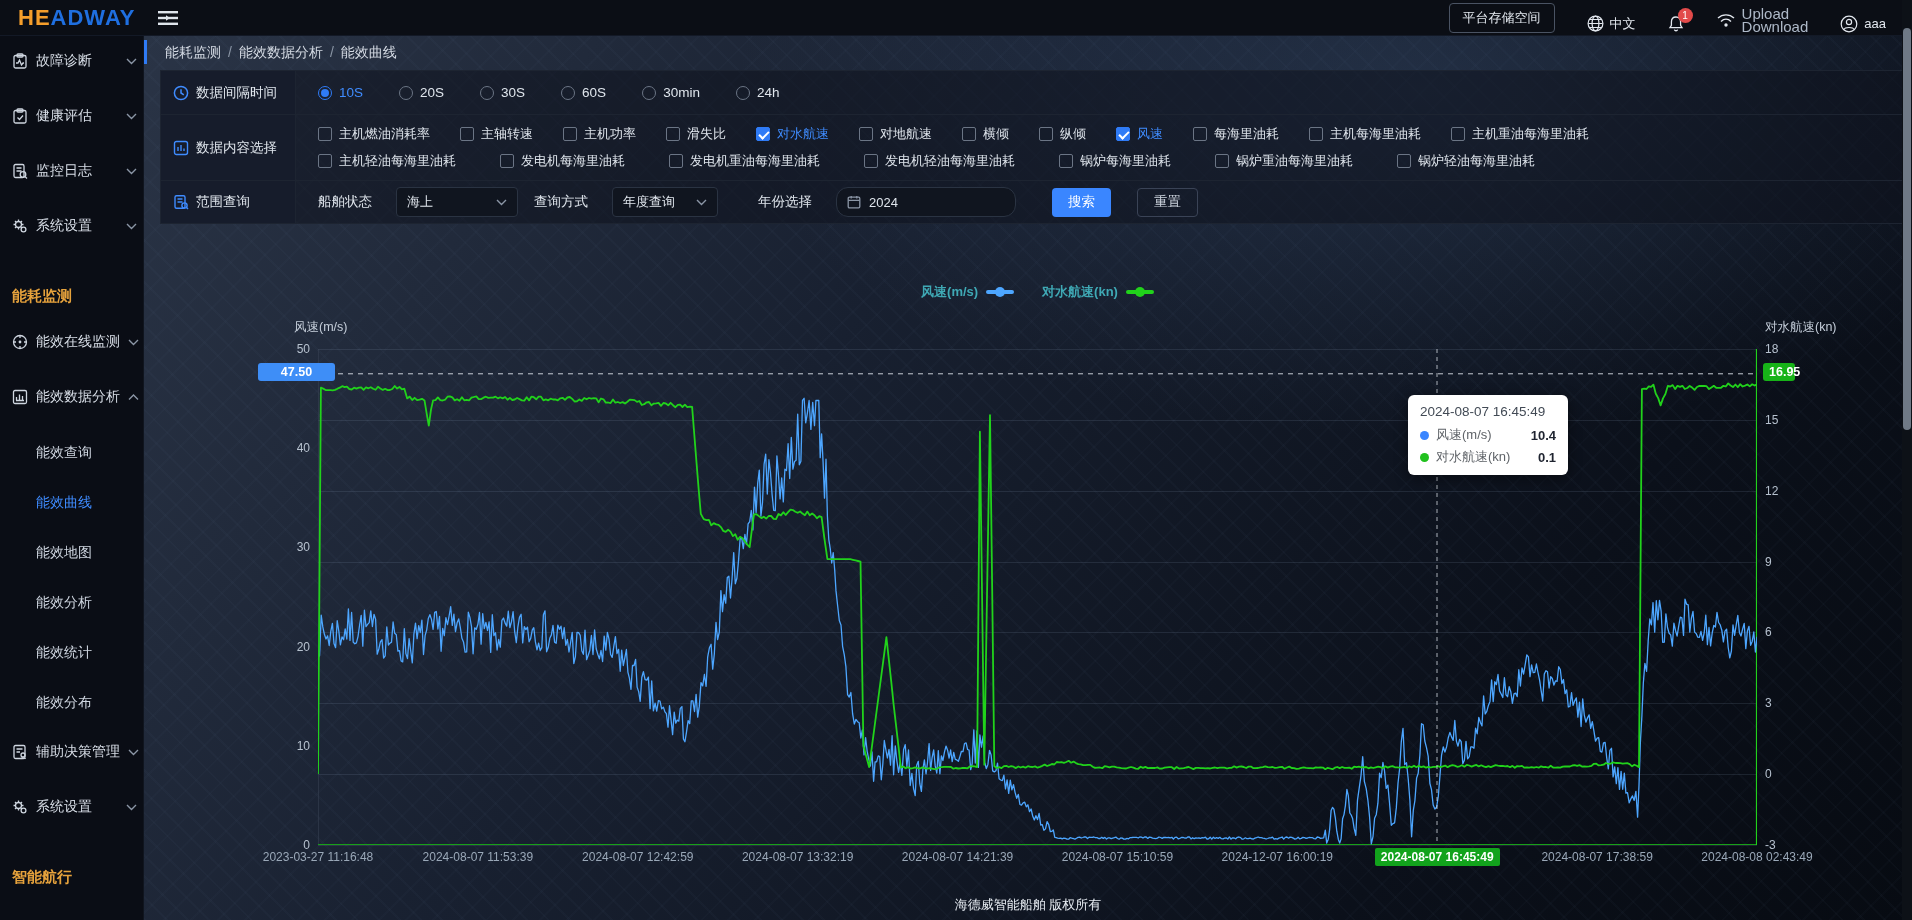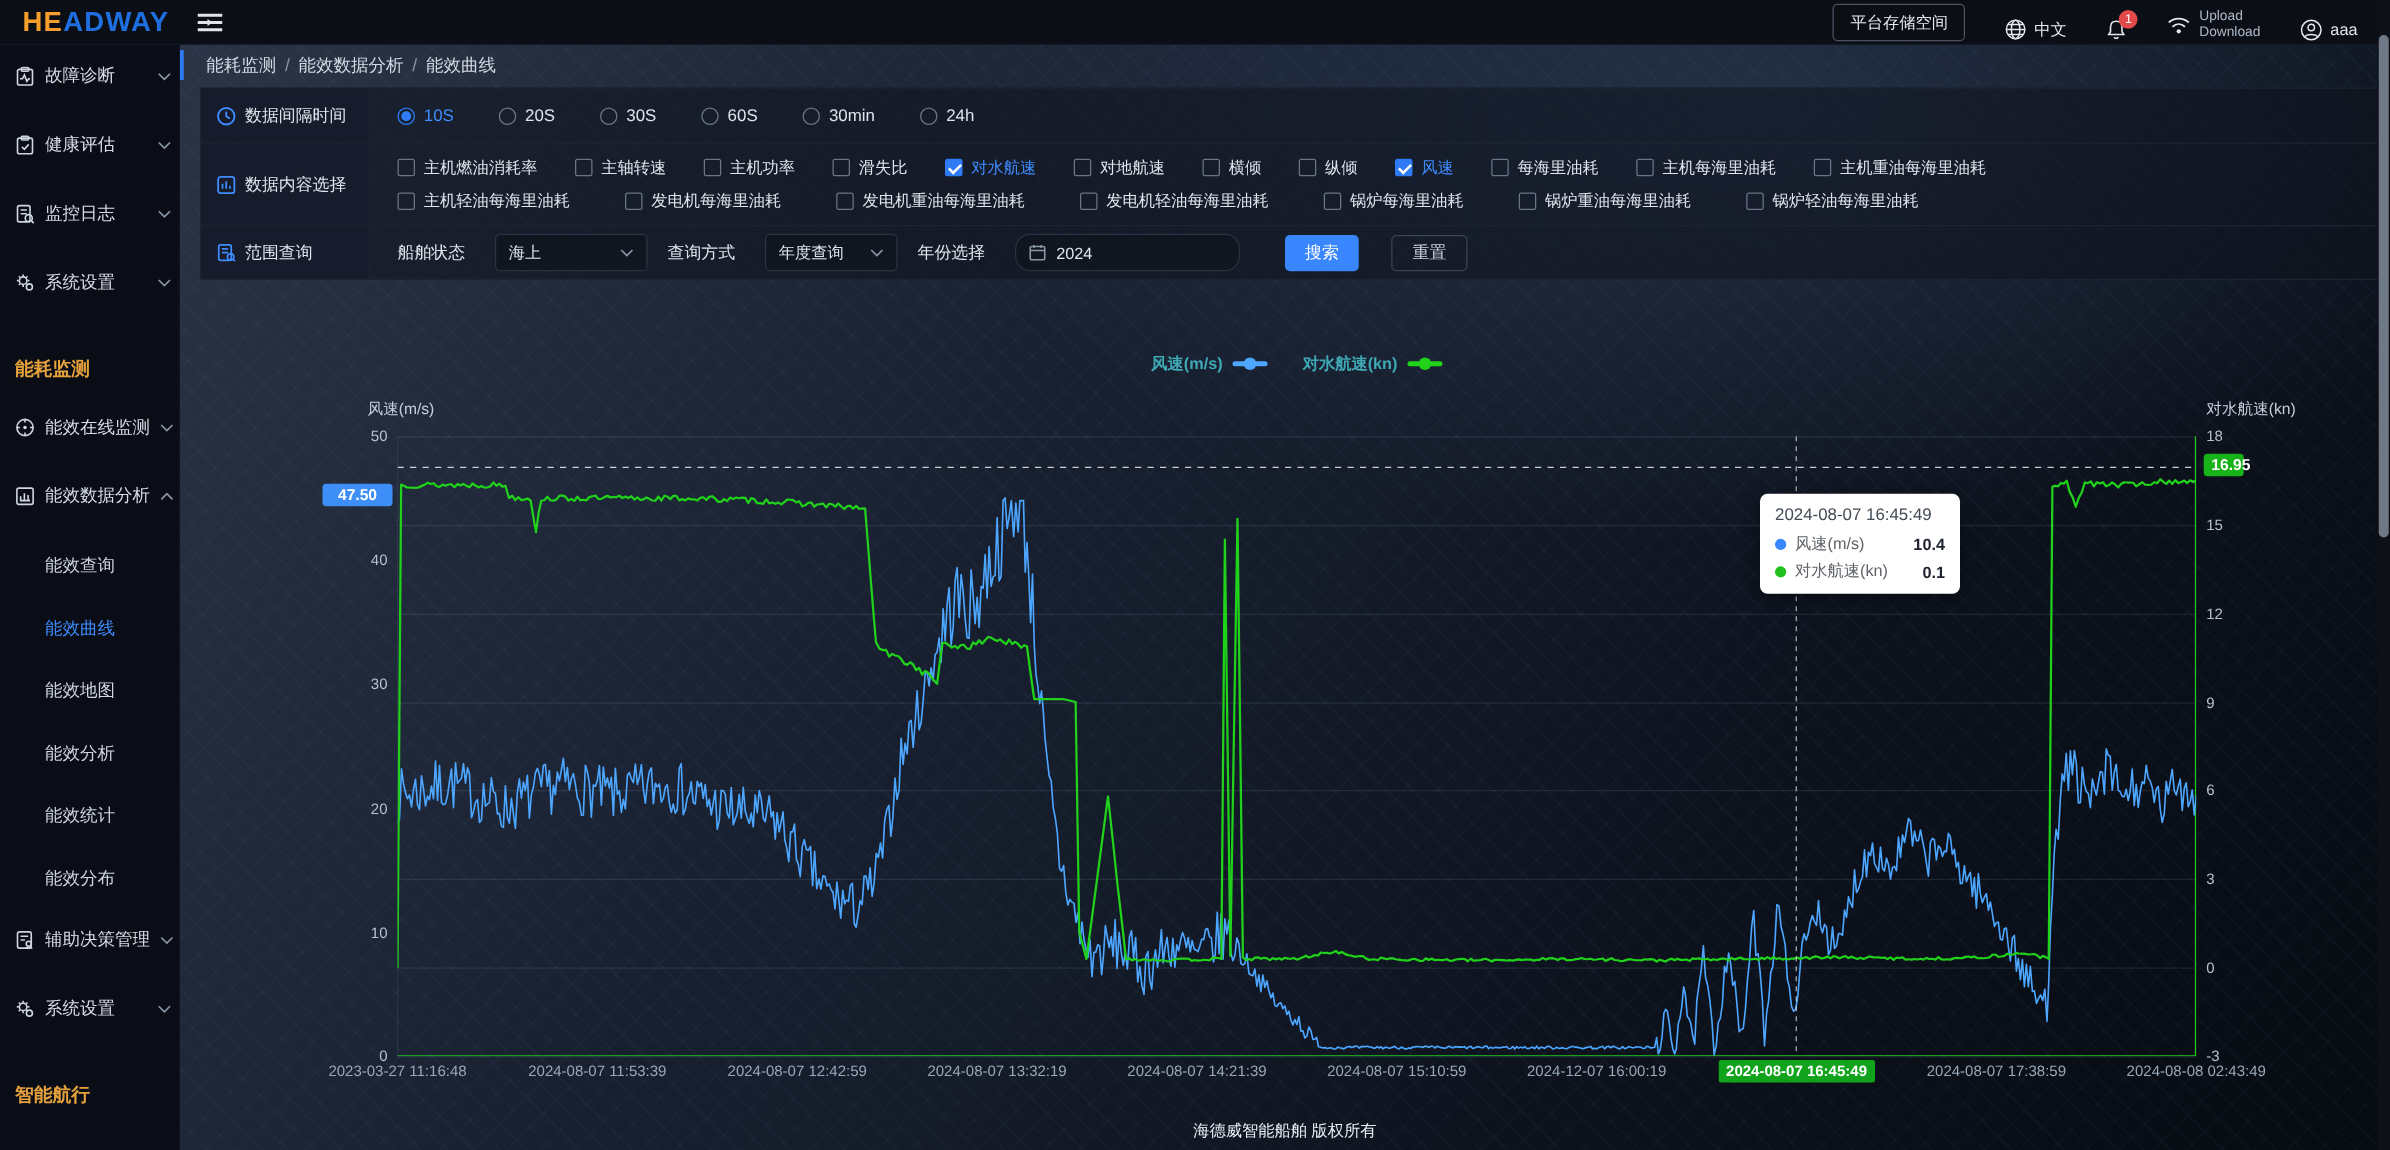--- a/index.html
+++ b/index.html
@@ -8,21 +8,21 @@
   .hdr { position:absolute; left:0; top:0; width:1912px; height:36px; background:#0b0e15;
     border-bottom:1px solid #131926; display:flex; align-items:center; z-index:30; }
   .logo { width:144px; padding-left:18px; font-size:22px; font-weight:bold; 
     letter-spacing:1px; white-space:nowrap; }
   .logo .lo { color:#f59e2b; } .logo .lb { color:#1f6fe0; }
   .hamb { margin-left:14px; cursor:pointer; display:flex; align-items:center; }
   .hdr-right { margin-left:auto; display:flex; align-items:flex-end; gap:32px; padding-right:26px; }
   .stor-btn { border:1px solid #4a5363; border-radius:4px; color:#e3e8ef; font-size:13px;
     padding:5px 13px; background:transparent; cursor:pointer; }
   .hitem { display:flex; align-items:center; gap:6px; color:#e3e8ef; font-size:13px; cursor:pointer; }
-  .updown { font-size:11px; color:#aeb9c8; line-height:13px; }
+  .updown { font-size:15px; color:#aeb9c8; line-height:13px; }
   .bell-wrap { position:relative; }
   .badge-red { position:absolute; top:-7px; left:10px; background:#e24a4a; color:#fff; font-size:10px;
     min-width:15px; height:15px; border-radius:8px; text-align:center; line-height:15px; padding:0 3px; }
   .sidebar { position:absolute; left:0; top:36px; width:144px; height:884px; background:#0a0d15;
     border-right:1px solid #10151f; z-index:20; padding-top:10px; }
   .sb-item { display:flex; align-items:center; gap:8px; color:#d7dde6; font-size:14px;
     padding:0 6px 0 12px; height:30px; margin-bottom:25px; cursor:pointer; white-space:nowrap; }
   .sb-item .lbl { flex:0 0 auto; }
   .sb-item .chev { margin-left:auto; }
   .sb-section { color:#e6a23c; font-size:15px; font-weight:bold; padding-left:12px; height:30px;
@@ -469,21 +469,21 @@
         </div>
         <span class="fld-lbl" style="margin-left:4px;">查询方式</span>
         <div class="select" style="width:106px;">
           <span>年度查询</span>
           <span class="chev">
               <svg class="ic" width="11" height="7" viewBox="0 0 11 7">
                 <polyline points="1,1 5.5,5.5 10,1" fill="none" stroke="#8b96a6" stroke-width="1.4"></polyline>
               </svg>
             </span>
         </div>
-        <span class="fld-lbl" style="margin-left:4px;">年份选择</span>
+        <span class="fld-lbl" style="margin-left:28px;">年份选择</span>
         <div class="datebox">
           <span>
               <svg class="ic" width="14" height="14" viewBox="0 0 14 14">
                 <g fill="none" stroke="#8b96a6" stroke-width="1.3">
                   <rect x="1.2" y="2.2" width="11.6" height="10.6" rx="1.2"></rect>
                   <path d="M1.2 5.4 H12.8 M4.2 1 V3.4 M9.8 1 V3.4"></path>
                 </g>
               </svg>
             </span>
           <span>2024</span>
@@ -543,21 +543,21 @@
   <svg class="plot" id="plotSvg" width="1439" height="496" viewBox="0 0 1439 496">
       <line x1="0" y1="0" x2="0" y2="496" stroke="#3a4556" stroke-width="1"></line>
       <line x1="0" y1="495.5" x2="1439" y2="495.5" stroke="#18a018" stroke-width="1.2"></line>
       <line x1="1438.5" y1="0" x2="1438.5" y2="496" stroke="#21d21b" stroke-width="1.2"></line>
       <line x1="0" y1="24.8" x2="1439" y2="24.8" stroke="#e8eef5" stroke-width="1" stroke-dasharray="5 5" opacity="0.85"></line>
       <polyline points="0.0,309.0 1.6,306.4 3.2,266.1 4.8,277.9 6.4,285.3 8.0,290.0 9.6,286.9 11.2,296.5 12.8,282.4 14.4,274.3 16.0,294.6 17.6,298.7 19.2,271.7 20.8,282.1 22.4,295.8 24.0,287.9 25.6,290.8 27.2,279.9 28.8,290.0 30.4,259.8 32.0,291.4 33.6,263.5 35.2,293.1 36.8,294.8 38.4,293.9 40.0,287.6 41.6,276.0 43.2,266.3 44.8,297.1 46.4,261.2 48.0,277.6 49.6,275.4 51.2,273.6 52.8,261.8 54.4,277.5 56.0,265.3 57.6,270.1 59.2,305.2 60.8,300.0 62.4,292.8 64.0,290.6 65.6,309.0 67.2,306.8 68.8,277.8 70.4,296.0 71.9,294.2 73.5,293.1 75.1,273.0 76.7,284.3 78.3,285.7 79.9,302.1 81.5,301.7 83.1,311.9 84.7,312.9 86.3,279.6 87.9,304.6 89.5,309.6 91.1,289.6 92.7,301.8 94.3,313.8 95.9,285.1 97.5,274.1 99.1,289.6 100.7,276.7 102.3,283.5 103.9,271.2 105.5,305.5 107.1,286.7 108.7,280.8 110.3,269.5 111.9,265.7 113.5,270.4 115.1,280.3 116.7,263.4 118.3,262.5 119.9,280.0 121.5,267.5 123.1,302.3 124.7,279.3 126.3,286.7 127.9,268.7 129.5,275.6 131.1,267.0 132.7,257.7 134.3,276.4 135.9,265.1 137.5,282.7 139.1,273.8 140.7,269.9 142.3,278.4 143.9,289.3 145.5,292.9 147.1,303.2 148.7,302.9 150.3,263.2 151.9,268.4 153.5,277.6 155.1,304.8 156.7,278.8 158.3,280.2 159.9,275.3 161.5,263.5 163.1,295.2 164.7,264.6 166.3,279.7 167.9,273.3 169.5,281.5 171.1,272.9 172.7,303.4 174.3,265.7 175.9,286.6 177.5,283.7 179.1,301.0 180.7,290.4 182.3,298.1 183.9,271.4 185.5,269.0 187.1,274.1 188.7,277.1 190.3,262.2 191.9,278.5 193.5,272.6 195.1,262.7 196.7,282.6 198.3,293.6 199.9,277.8 201.5,268.2 203.1,265.3 204.7,293.9 206.3,277.6 207.9,280.6 209.5,278.1 211.1,292.8 212.7,289.4 214.3,280.8 215.8,278.7 217.4,292.9 219.0,300.9 220.6,294.2 222.2,301.5 223.8,298.6 225.4,265.7 227.0,261.8 228.6,302.8 230.2,298.6 231.8,289.3 233.4,285.9 235.0,276.4 236.6,293.1 238.2,294.2 239.8,276.1 241.4,280.3 243.0,277.2 244.6,289.7 246.2,278.7 247.8,296.3 249.4,290.5 251.0,303.0 252.6,293.5 254.2,283.3 255.8,314.5 257.4,307.7 259.0,283.3 260.6,283.7 262.2,286.3 263.8,301.8 265.4,305.3 267.0,281.1 268.6,310.7 270.2,306.2 271.8,301.5 273.4,286.5 275.0,305.5 276.6,280.9 278.2,299.8 279.8,305.2 281.4,309.8 283.0,301.5 284.6,312.5 286.2,287.1 287.8,301.1 289.4,283.4 291.0,290.1 292.6,305.5 294.2,308.4 295.8,297.4 297.4,287.6 299.0,304.6 300.6,300.3 302.2,322.3 303.7,301.2 305.3,316.5 306.8,309.1 308.4,300.5 309.9,323.2 311.4,329.2 313.0,340.3 314.5,316.5 316.1,316.5 317.6,310.3 319.1,338.1 320.7,342.6 322.2,352.3 323.8,328.5 325.4,322.7 327.1,330.6 328.8,331.1 330.4,328.1 332.1,359.6 333.7,332.0 335.4,361.9 337.1,354.1 338.7,362.2 340.4,351.7 342.0,352.1 343.7,359.8 345.4,358.1 346.9,362.9 348.4,364.7 350.0,378.2 351.5,356.7 353.1,371.3 354.6,385.6 356.2,363.2 357.7,374.1 359.2,371.1 360.8,372.1 362.3,359.4 363.9,357.6 365.4,390.0 366.9,392.8 368.5,383.2 370.1,371.6 371.7,374.6 373.3,351.9 374.9,351.8 376.5,362.5 378.1,345.3 379.7,368.1 381.3,357.4 383.0,333.6 384.7,336.9 386.4,325.5 388.1,337.3 389.7,307.8 391.4,298.8 393.1,295.3 394.7,320.2 396.3,305.1 398.0,273.4 399.6,290.6 401.3,283.0 402.9,241.6 404.5,262.6 406.1,245.6 407.7,254.1 409.3,228.6 410.9,227.2 412.5,249.0 414.1,229.2 415.7,203.6 417.3,234.8 418.9,229.2 420.5,211.9 422.1,190.2 423.7,188.6 425.3,199.7 426.9,185.3 428.5,195.3 430.1,174.8 431.7,172.6 433.3,161.4 434.9,180.9 436.5,138.1 438.1,163.5 439.7,134.4 441.3,121.1 442.9,167.2 444.5,153.6 446.1,115.2 447.7,105.1 449.3,145.0 450.9,110.7 452.5,124.2 454.1,145.7 455.7,161.3 457.3,161.6 458.9,106.8 460.5,126.6 462.1,149.9 463.7,128.9 465.3,152.9 466.9,120.2 468.5,121.5 470.1,94.7 471.7,129.5 473.3,88.3 474.9,120.1 476.5,112.5 478.1,111.3 479.7,65.1 481.3,115.8 482.9,112.3 484.5,51.4 486.1,49.3 487.7,73.8 489.3,64.6 491.1,51.5 492.9,80.4 494.7,53.4 496.5,76.6 497.9,51.5 499.3,51.4 500.8,51.5 502.2,108.7 503.6,84.8 505.1,113.4 506.5,149.2 508.0,110.2 509.4,167.2 510.8,190.5 512.3,200.2 513.7,214.0 515.2,203.6 516.6,219.5 518.0,241.9 519.7,257.3 521.3,271.5 523.0,276.0 524.6,297.3 526.3,305.8 527.9,317.7 529.6,345.6 531.2,348.1 532.9,343.5 534.6,364.7 536.3,375.0 537.9,370.5 539.6,372.7 541.2,373.7 542.8,389.0 544.4,381.0 546.0,405.9 547.6,388.6 549.2,402.6 550.8,410.4 552.4,417.0 554.0,402.9 555.6,432.3 557.1,412.9 558.6,412.8 560.2,406.8 561.7,407.6 563.3,430.8 564.8,415.2 566.3,391.5 567.9,401.0 569.4,409.0 571.0,400.3 572.5,416.2 574.1,386.7 575.6,425.8 577.3,396.8 578.9,412.1 580.6,423.3 582.2,413.2 583.9,426.3 585.6,400.4 587.2,395.6 588.9,417.4 590.5,401.0 592.2,436.5 593.9,424.3 595.5,439.3 597.2,446.5 598.7,416.3 600.3,412.3 601.8,434.7 603.4,442.4 604.9,420.3 606.4,410.9 608.0,424.8 609.5,413.7 611.1,394.6 612.6,421.4 614.1,408.7 615.7,401.0 617.2,416.9 618.8,424.0 620.3,401.6 621.9,424.8 623.4,406.8 624.9,411.6 626.5,402.8 628.0,397.1 629.6,401.2 631.1,409.1 632.6,401.0 634.2,412.6 635.7,403.5 637.3,410.3 638.8,410.9 640.4,412.3 641.9,407.6 643.4,402.3 645.0,402.7 646.5,394.5 648.1,393.9 649.6,400.5 651.1,401.2 652.7,420.6 654.2,414.6 655.8,380.9 657.3,414.0 658.9,381.9 660.4,418.4 661.9,386.0 663.5,398.2 665.1,387.0 666.7,413.4 668.3,419.5 669.9,415.4 671.5,401.3 673.1,405.9 674.7,421.9 676.3,422.9 677.9,421.8 679.5,414.1 681.1,429.7 682.7,431.0 684.3,431.6 685.9,426.2 687.5,440.0 689.1,430.9 690.7,444.3 692.3,431.1 693.9,440.8 695.5,435.6 697.1,443.6 698.7,449.3 700.3,445.4 701.9,455.5 703.5,456.2 705.1,453.8 706.7,453.2 708.3,457.9 709.9,455.8 711.5,462.6 713.1,460.0 714.7,467.0 716.3,471.0 717.9,466.7 719.5,470.6 721.1,464.3 722.7,476.0 724.3,475.6 725.9,481.4 727.5,479.9 729.1,472.6 730.7,475.5 732.3,482.5 733.9,482.4 735.3,480.9 736.8,488.4 738.2,488.6 739.6,489.2 741.1,489.3 742.7,489.1 744.2,489.9 745.8,489.2 747.4,489.4 749.0,490.2 750.6,490.2 752.1,488.7 753.7,489.2 755.3,489.5 756.9,490.1 758.5,489.2 760.0,488.4 761.6,488.2 763.2,489.0 764.8,488.5 766.4,487.9 767.9,488.0 769.5,489.5 771.1,488.2 772.7,488.3 774.3,488.3 775.8,488.0 777.4,488.6 779.0,488.6 780.6,489.5 782.1,489.5 783.7,488.4 785.3,489.4 786.9,488.4 788.5,490.1 790.0,488.9 791.6,488.9 793.2,489.7 794.8,489.2 796.4,488.7 797.9,488.1 799.5,489.5 801.1,490.2 802.7,488.9 804.3,489.1 805.8,490.1 807.4,490.1 809.0,489.3 810.6,489.8 812.2,488.6 813.8,488.5 815.4,488.3 817.0,488.4 818.6,488.4 820.2,489.0 821.8,488.0 823.4,488.1 825.0,489.0 826.6,488.0 828.2,488.0 829.8,489.4 831.4,488.1 833.0,488.4 834.6,489.1 836.2,489.3 837.8,489.6 839.4,489.1 841.0,488.0 842.6,488.5 844.2,489.4 845.8,488.4 847.4,488.5 849.0,488.7 850.6,488.5 852.2,488.8 853.8,488.3 855.4,490.0 857.0,488.4 858.6,488.1 860.2,489.8 861.8,489.3 863.4,488.5 865.0,488.4 866.6,489.0 868.2,489.2 869.8,488.0 871.4,487.9 873.0,489.9 874.6,488.7 876.2,489.7 877.8,488.9 879.4,489.1 881.0,489.0 882.6,489.3 884.2,488.6 885.8,488.8 887.4,488.2 889.0,490.0 890.6,489.8 892.2,488.2 893.8,490.1 895.4,488.3 897.0,489.5 898.6,488.7 900.2,489.4 901.8,488.3 903.4,489.7 905.0,489.9 906.6,489.1 908.2,488.8 909.8,490.0 911.4,487.9 913.0,490.1 914.6,488.8 916.2,489.0 917.8,489.8 919.4,488.3 921.0,488.0 922.6,488.6 924.2,490.2 925.8,489.8 927.4,488.8 929.0,489.7 930.6,489.5 932.2,489.2 933.8,489.8 935.4,490.0 936.9,489.1 938.5,488.6 940.1,488.0 941.7,488.7 943.3,488.7 944.9,489.1 946.5,489.4 948.1,490.0 949.7,489.5 951.3,488.9 952.9,488.8 954.5,488.1 956.1,490.1 957.7,489.6 959.3,490.1 960.9,489.1 962.5,488.6 964.1,488.0 965.7,490.1 967.3,488.4 968.9,488.0 970.5,489.2 972.1,488.1 973.7,488.3 975.3,489.1 976.9,490.1 978.5,489.7 980.1,488.3 981.7,489.9 983.3,489.4 984.9,488.4 986.5,488.6 988.1,489.3 989.7,489.0 991.3,488.4 992.9,488.6 994.5,488.7 996.1,489.6 997.7,489.8 999.3,488.0 1000.9,488.3 1002.5,489.4 1004.1,489.1 1005.7,488.8 1007.3,481.1 1008.7,494.1 1010.2,490.5 1011.6,481.0 1013.1,461.6 1014.5,458.4 1015.9,460.1 1017.4,469.3 1018.8,482.2 1020.3,490.2 1021.7,494.1 1023.1,489.8 1024.6,469.8 1026.0,465.6 1027.4,456.6 1028.9,440.4 1030.3,446.6 1031.8,464.0 1033.2,466.0 1034.6,469.5 1036.1,479.2 1037.8,486.3 1039.5,451.1 1041.3,438.4 1043.0,426.6 1044.7,407.7 1046.4,432.7 1048.2,439.6 1049.9,451.3 1051.6,468.3 1053.3,494.9 1055.0,487.7 1056.6,469.2 1058.3,465.4 1059.9,454.2 1061.6,424.1 1063.2,428.7 1064.9,413.5 1066.5,421.6 1068.2,439.4 1069.9,436.1 1071.6,454.7 1073.3,476.3 1074.9,474.6 1076.6,473.8 1078.3,458.9 1080.0,434.3 1081.6,419.9 1083.3,392.6 1085.0,379.4 1086.7,415.6 1088.5,413.8 1090.2,429.7 1091.9,451.2 1093.6,487.8 1095.3,461.4 1096.9,451.6 1098.6,429.1 1100.2,424.3 1101.9,406.3 1103.5,374.7 1105.2,375.7 1106.8,392.0 1108.5,398.7 1110.2,407.4 1111.9,434.5 1113.5,440.7 1115.2,456.1 1116.9,460.0 1118.6,458.2 1120.3,447.5 1121.9,427.4 1123.6,405.8 1125.3,398.0 1126.9,403.1 1128.6,397.9 1130.2,389.0 1131.9,383.4 1133.5,387.9 1135.2,391.4 1136.8,371.5 1138.4,392.1 1140.0,397.2 1141.6,390.5 1143.2,392.6 1144.8,414.7 1146.4,411.3 1148.0,392.4 1149.6,409.8 1151.2,407.6 1152.8,397.9 1154.4,397.9 1156.0,399.2 1157.6,379.1 1159.2,384.8 1160.8,368.4 1162.4,373.5 1164.0,376.9 1165.6,346.8 1167.2,365.0 1168.8,362.3 1170.4,356.4 1172.0,352.4 1173.6,330.8 1175.2,352.6 1176.8,332.7 1178.4,335.6 1180.0,325.5 1181.6,341.9 1183.2,345.0 1184.8,348.5 1186.4,328.7 1188.0,345.8 1189.6,347.7 1191.2,337.6 1192.8,342.7 1194.4,354.3 1196.0,344.9 1197.6,344.1 1199.2,347.6 1200.8,320.7 1202.4,337.0 1204.0,318.8 1205.6,325.0 1207.2,315.6 1208.8,305.8 1210.4,307.8 1212.0,327.7 1213.6,315.8 1215.2,323.7 1216.8,323.3 1218.4,315.0 1220.0,323.5 1221.6,331.1 1223.1,341.3 1224.7,352.0 1226.3,325.0 1227.9,321.7 1229.5,322.8 1231.1,339.0 1232.7,327.7 1234.3,329.5 1235.9,336.1 1237.5,331.9 1239.1,332.3 1240.7,317.7 1242.3,320.5 1243.9,334.6 1245.5,330.5 1247.1,344.7 1248.7,340.8 1250.3,358.0 1251.9,357.5 1253.5,343.7 1255.1,356.4 1256.7,351.9 1258.3,348.9 1259.9,368.1 1261.5,353.1 1263.1,377.5 1264.7,349.9 1266.3,366.2 1267.9,373.2 1269.5,368.8 1271.1,365.9 1272.7,379.3 1274.3,372.6 1275.9,381.9 1277.5,392.1 1279.1,389.2 1280.7,388.7 1282.3,402.4 1283.9,403.1 1285.5,393.9 1287.1,393.5 1288.7,408.6 1290.3,419.8 1291.9,401.4 1293.5,399.3 1295.1,427.9 1296.7,417.8 1298.3,434.7 1299.9,418.6 1301.5,440.4 1303.1,422.4 1304.7,440.3 1306.3,424.1 1307.9,444.1 1309.5,443.6 1311.2,453.8 1312.8,449.9 1314.5,446.9 1316.2,451.4 1317.9,442.4 1319.6,468.1 1321.0,436.3 1322.4,392.6 1323.9,366.9 1325.3,334.4 1326.9,314.4 1328.6,322.3 1330.2,291.6 1331.8,270.0 1333.4,275.9 1335.0,253.6 1336.7,283.1 1338.3,251.7 1339.9,270.8 1341.5,251.4 1343.1,261.8 1344.7,293.3 1346.3,293.2 1347.9,264.9 1349.5,278.5 1351.1,284.2 1352.7,285.9 1354.3,297.1 1355.9,274.2 1357.5,281.5 1359.1,287.1 1360.7,277.2 1362.3,268.2 1363.9,268.8 1365.5,286.4 1367.0,250.1 1368.6,255.2 1370.2,255.9 1371.8,283.2 1373.4,269.2 1375.0,262.5 1376.6,283.1 1378.2,284.6 1379.8,288.2 1381.4,288.3 1383.0,282.5 1384.6,291.4 1386.2,283.7 1387.8,266.2 1389.4,295.6 1391.0,278.5 1392.6,296.9 1394.2,284.0 1395.8,276.4 1397.4,278.0 1399.0,263.3 1400.6,273.5 1402.2,275.9 1403.8,281.2 1405.4,292.9 1407.0,282.2 1408.6,280.1 1410.2,298.5 1411.8,308.9 1413.4,302.0 1415.0,276.0 1416.6,286.3 1418.2,276.0 1419.8,266.4 1421.4,283.4 1423.0,287.0 1424.6,280.1 1426.2,274.3 1427.8,299.6 1429.4,281.9 1431.0,277.3 1432.6,296.3 1434.2,292.4 1435.8,283.0 1437.4,303.0 1439.0,287.7" fill="none" stroke="#4da6ff" stroke-width="1.3" stroke-linejoin="round"></polyline>
       <polyline points="0.0,425.1 2.9,38.7 5.2,39.6 7.6,41.0 10.0,41.1 12.4,41.2 14.7,41.3 17.1,40.9 19.5,39.7 21.8,38.7 24.2,37.2 26.6,38.2 28.9,37.7 31.3,40.0 33.7,40.5 36.1,38.7 38.4,39.6 40.8,38.6 43.2,38.4 45.6,40.8 48.0,38.3 50.4,39.3 52.8,38.2 55.2,39.7 57.6,40.8 60.0,37.8 62.4,39.4 64.8,40.9 67.2,39.8 69.6,41.1 71.9,41.0 74.3,40.0 76.7,37.0 79.1,39.6 81.5,37.9 83.9,40.3 86.3,39.6 89.2,49.4 91.7,47.6 94.2,51.0 96.6,48.8 99.1,51.1 101.6,50.7 104.0,49.8 106.5,51.4 108.6,64.1 110.8,76.7 113.0,60.6 115.1,51.4 117.5,51.2 119.9,48.4 122.3,51.2 124.7,51.5 127.1,50.7 129.5,47.7 131.9,47.3 134.3,48.3 136.7,51.4 139.1,50.2 141.5,51.7 143.9,48.3 146.3,51.3 148.7,50.8 151.1,51.3 153.5,48.7 155.9,48.0 158.3,47.4 160.7,50.2 163.1,50.1 165.5,48.7 167.9,47.7 170.3,48.9 172.7,48.6 175.1,48.6 177.5,47.6 179.9,49.4 182.3,48.3 184.7,49.4 187.1,48.0 189.5,50.7 191.9,48.9 194.3,51.0 196.7,50.5 199.1,49.0 201.5,50.1 203.9,51.4 206.3,51.6 208.7,48.3 211.1,51.4 213.5,47.6 215.8,48.2 218.2,50.3 220.6,47.7 223.0,47.7 225.4,51.3 227.8,50.3 230.2,51.3 232.6,49.7 235.0,50.5 237.4,50.4 239.8,51.4 242.2,49.3 244.6,48.8 247.0,50.9 249.4,48.5 251.8,48.0 254.2,49.9 256.6,52.5 259.0,52.3 261.4,50.4 263.8,51.9 266.2,49.0 268.6,50.3 271.0,49.0 273.4,49.6 275.8,49.1 278.2,49.3 280.6,53.4 283.0,49.5 285.4,50.3 287.8,53.6 290.2,53.5 292.6,54.1 295.0,50.5 297.4,53.7 299.8,53.0 302.2,54.0 304.6,53.1 307.0,54.5 309.4,52.7 311.8,50.6 314.2,50.8 316.6,51.1 319.0,52.9 321.4,52.0 323.8,56.0 326.2,55.2 328.6,53.3 331.0,53.0 333.4,56.3 335.8,54.6 338.2,54.3 340.6,53.9 343.0,56.9 345.4,54.0 347.8,54.5 350.2,56.3 352.6,53.8 355.0,56.2 357.4,58.2 359.8,55.9 362.1,55.6 364.5,58.0 366.9,55.7 369.3,58.2 371.7,57.7 374.1,57.9 376.3,85.6 378.5,113.4 380.6,139.4 382.8,164.9 385.7,170.1 388.5,171.1 390.9,170.9 393.3,176.3 395.7,174.1 398.1,175.4 400.5,175.8 402.9,178.1 405.3,181.9 407.7,182.9 410.1,180.8 412.5,182.6 414.9,187.1 417.3,185.3 419.7,190.8 422.1,187.7 424.5,189.2 426.9,192.5 429.3,195.6 431.7,198.0 433.9,180.3 436.0,165.4 438.5,165.2 440.9,167.1 443.4,169.1 445.8,167.7 448.2,169.6 450.7,167.0 453.1,166.9 455.6,169.9 458.0,170.2 460.5,165.0 462.9,166.4 465.3,163.2 467.7,166.0 470.1,163.2 472.5,160.6 474.9,161.1 477.3,162.7 479.7,163.8 482.1,162.5 484.5,164.6 486.9,166.3 489.3,162.6 491.7,166.2 494.1,164.5 496.5,166.2 498.9,169.2 501.3,167.2 503.6,168.2 506.5,190.1 509.4,210.2 511.7,210.2 514.0,210.2 516.3,210.2 518.6,210.2 520.9,210.2 523.2,210.2 525.5,210.2 527.8,210.2 530.1,210.2 532.4,210.2 534.9,210.8 537.5,211.4 540.0,212.0 542.5,212.6 545.4,396.8 548.3,407.4 551.1,418.1 553.7,399.2 556.2,380.3 558.7,361.4 561.2,342.5 563.6,324.4 566.0,306.3 568.4,288.2 570.8,310.2 573.2,332.2 575.6,355.4 578.0,375.8 580.4,396.6 582.8,418.6 585.2,417.6 587.6,419.3 590.0,418.1 592.4,419.5 594.8,419.1 597.2,418.4 599.6,419.1 602.0,419.5 604.4,418.4 606.8,419.2 609.2,419.6 611.6,419.1 614.0,419.6 616.4,420.2 618.8,419.8 621.1,418.4 623.5,418.2 625.9,417.9 628.3,417.9 630.6,417.9 633.0,418.0 635.4,419.7 637.7,419.0 640.1,419.5 642.5,419.4 644.8,418.8 647.2,419.0 649.6,419.3 652.0,417.3 654.3,417.2 656.7,417.4 659.1,418.1 661.9,82.7 664.1,249.2 666.3,415.7 669.1,240.9 672.0,66.1 674.2,242.1 676.3,417.0 678.7,419.0 681.1,418.2 683.5,419.1 685.9,417.1 688.3,416.9 690.7,418.0 693.1,417.2 695.5,417.7 697.9,419.1 700.3,417.5 702.7,418.5 705.1,417.6 707.5,418.7 709.9,417.2 712.3,417.9 714.7,418.0 717.1,417.4 719.5,418.7 721.9,417.8 724.3,416.8 726.7,415.6 729.1,417.0 731.5,416.2 733.9,415.0 736.3,415.5 738.7,413.0 741.1,413.4 743.5,413.2 745.9,413.8 748.3,413.0 750.7,411.8 753.1,413.7 755.5,412.6 757.9,414.1 760.3,415.1 762.7,415.4 765.1,416.2 767.5,416.2 769.9,415.8 772.3,415.9 774.7,417.7 777.1,418.9 779.5,418.6 781.9,418.5 784.3,419.2 786.7,417.1 789.1,417.7 791.5,418.4 793.8,417.7 796.2,417.7 798.6,418.4 801.0,418.7 803.4,419.1 805.8,419.3 808.2,419.5 810.6,418.7 813.0,418.0 815.4,418.7 817.8,419.7 820.2,419.8 822.6,417.7 825.0,418.9 827.4,417.9 829.8,419.1 832.2,418.8 834.6,419.0 837.0,419.0 839.4,418.4 841.8,419.7 844.2,419.5 846.6,418.6 849.0,418.3 851.4,418.1 853.8,418.2 856.2,420.0 858.6,418.0 861.0,419.6 863.4,419.3 865.8,419.2 868.2,418.5 870.6,418.0 873.0,419.0 875.4,420.1 877.8,418.9 880.2,418.8 882.6,419.1 885.0,419.1 887.4,419.4 889.8,419.1 892.2,419.5 894.6,418.9 897.0,418.5 899.4,419.1 901.8,418.6 904.2,418.6 906.6,418.6 909.0,419.5 911.4,418.8 913.8,418.8 916.2,417.3 918.6,418.6 921.0,417.7 923.4,417.5 925.8,418.0 928.2,419.0 930.6,417.6 933.0,417.6 935.4,419.2 937.7,419.1 940.1,419.0 942.5,418.3 944.9,418.1 947.3,417.4 949.7,418.2 952.1,418.4 954.5,418.0 956.9,418.8 959.3,418.6 961.7,418.2 964.1,417.8 966.5,419.7 968.9,418.5 971.3,417.6 973.7,419.0 976.1,419.2 978.5,419.9 980.9,419.7 983.3,418.9 985.7,418.3 988.1,418.8 990.5,419.1 992.9,419.2 995.3,419.3 997.7,418.4 1000.1,418.7 1002.5,418.3 1004.9,418.6 1007.3,420.2 1009.7,418.8 1012.1,419.5 1014.5,420.2 1016.9,418.7 1019.3,418.0 1021.7,419.1 1024.1,418.0 1026.5,418.9 1028.9,418.9 1031.3,418.6 1033.7,419.8 1036.1,417.7 1038.5,418.1 1040.9,417.7 1043.3,418.3 1045.7,418.4 1048.1,418.0 1050.5,419.3 1052.9,418.4 1055.3,419.0 1057.7,418.3 1060.1,417.7 1062.5,418.2 1064.9,419.1 1067.3,417.3 1069.7,418.6 1072.1,417.7 1074.5,417.1 1076.9,418.3 1079.3,418.4 1081.6,418.6 1084.0,418.3 1086.4,418.0 1088.8,418.9 1091.2,417.2 1093.6,418.3 1096.0,416.7 1098.4,418.2 1100.8,416.8 1103.2,418.2 1105.6,417.4 1108.0,418.7 1110.4,417.8 1112.8,418.5 1115.2,417.8 1117.6,417.8 1120.0,417.1 1122.4,418.1 1124.8,417.3 1127.2,416.6 1129.6,418.2 1132.0,416.9 1134.4,416.1 1136.8,416.6 1139.2,417.8 1141.6,417.3 1144.0,416.2 1146.4,417.7 1148.8,415.9 1151.2,416.5 1153.6,417.6 1156.0,416.6 1158.4,415.9 1160.8,417.4 1163.2,416.3 1165.6,417.4 1168.0,418.2 1170.4,417.2 1172.8,418.2 1175.2,417.2 1177.6,416.2 1180.0,416.7 1182.4,417.0 1184.8,416.8 1187.2,417.3 1189.6,417.0 1192.0,418.2 1194.4,416.9 1196.8,418.8 1199.2,417.1 1201.6,417.4 1204.0,416.9 1206.4,418.7 1208.8,418.4 1211.2,418.7 1213.6,418.2 1216.0,418.6 1218.4,418.0 1220.8,418.7 1223.1,417.3 1225.5,418.2 1227.9,418.0 1230.3,418.7 1232.7,416.7 1235.1,418.5 1237.5,418.7 1239.9,418.4 1242.3,418.7 1244.7,417.7 1247.1,417.3 1249.5,417.5 1251.9,417.5 1254.3,416.5 1256.7,416.2 1259.1,416.9 1261.5,416.1 1263.9,417.6 1266.3,417.4 1268.7,417.6 1271.1,417.4 1273.5,416.9 1275.9,414.8 1278.3,414.7 1280.7,416.4 1283.1,416.2 1285.5,415.7 1287.9,414.0 1290.3,414.8 1292.7,414.6 1295.1,413.3 1297.5,414.0 1299.9,413.9 1302.3,414.1 1304.6,414.6 1307.0,414.4 1309.3,414.2 1311.6,415.2 1314.0,417.4 1316.3,415.7 1318.7,416.8 1321.0,418.1 1323.9,40.2 1326.2,39.7 1328.5,40.0 1330.8,37.4 1333.1,37.9 1335.4,35.6 1337.8,44.7 1340.2,49.1 1342.6,56.4 1345.0,49.4 1347.4,45.0 1349.8,37.0 1352.2,37.5 1354.7,36.1 1357.1,40.1 1359.5,36.8 1362.0,37.8 1364.4,36.8 1366.8,40.0 1369.3,39.0 1371.7,36.9 1374.1,38.6 1376.6,40.9 1379.0,38.0 1381.4,36.9 1383.8,37.0 1386.2,37.0 1388.6,37.2 1391.0,40.1 1393.4,38.4 1395.8,36.8 1398.2,38.8 1400.6,38.9 1403.0,38.8 1405.4,36.8 1407.8,37.5 1410.2,34.4 1412.6,36.5 1415.0,38.1 1417.4,35.5 1419.8,38.2 1422.2,35.1 1424.6,37.5 1427.0,36.6 1429.4,35.5 1431.8,37.4 1434.2,35.3 1436.6,36.5 1439.0,35.4" fill="none" stroke="#21d21b" stroke-width="1.8" stroke-linejoin="round"></polyline>
       <line x1="1119.0" y1="0" x2="1119.0" y2="496" stroke="#dfe5ec" stroke-width="1" stroke-dasharray="4 4" opacity="0.75"></line>
     </svg>
 
-  <div class="vbadge" style="background:#3e8ef7; left:114px; top:327px; width:56px; text-align:center;margin-top:24px;">47.50</div>
+  <div class="vbadge" style="background:#3e8ef7; left:114px; top:327px; width:77px; text-align:center;">47.50</div>
   <div class="vbadge" style="background:#17b318; left:1619px; top:327px; width:32px; text-align:center;">16.95</div>
 
   <div class="tooltip">
     <div class="tt-title">2024-08-07 16:45:49</div>
     <div class="tt-row">
       <span class="tt-dot" style="background:#3a86ff;"></span>
       <span>风速(m/s)</span>
       <span class="v">10.4</span>
     </div>
     <div class="tt-row">

